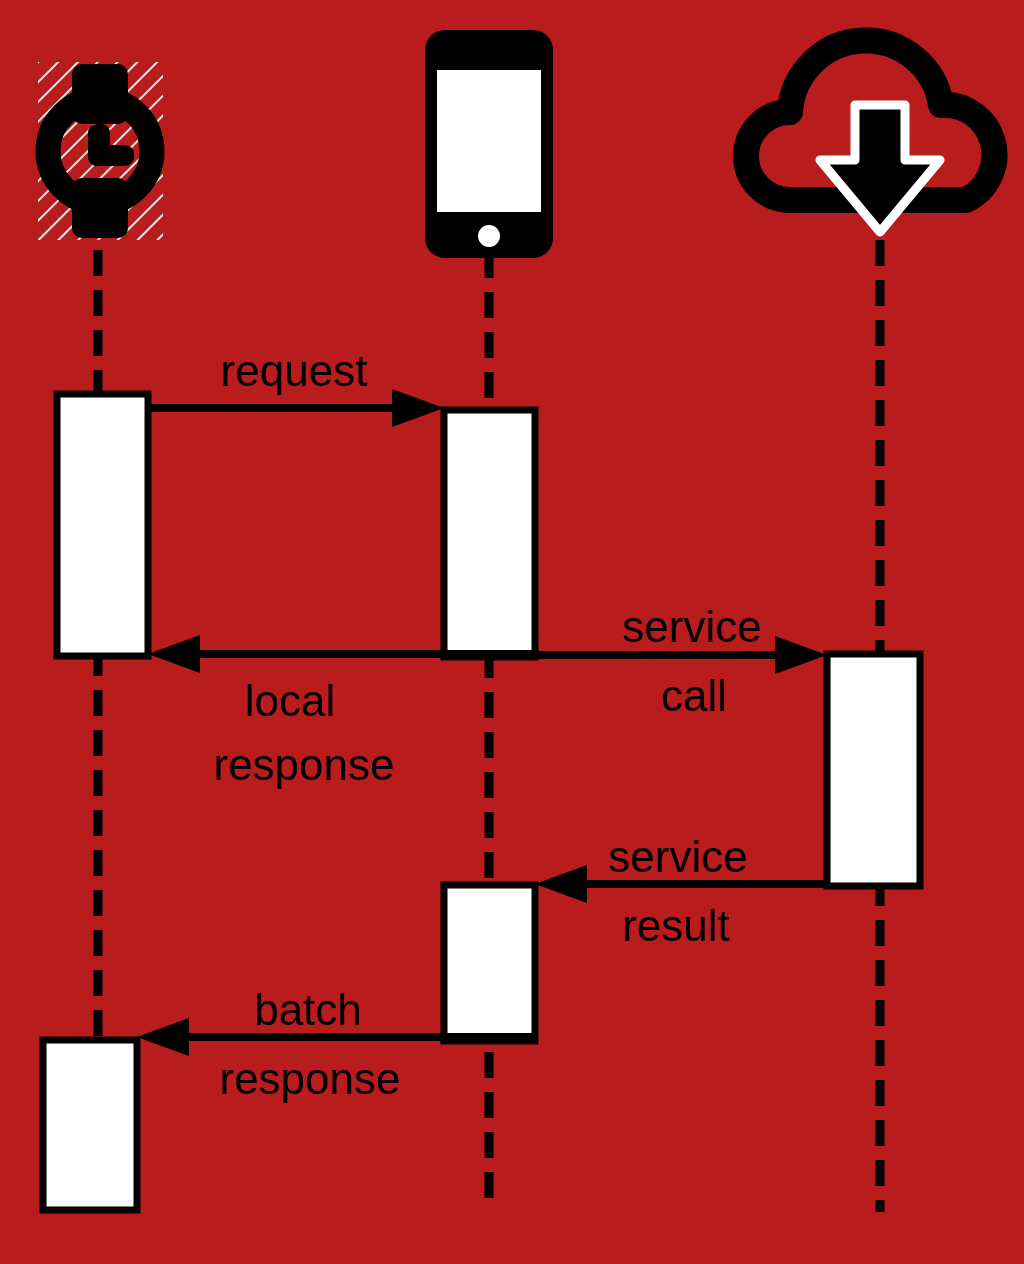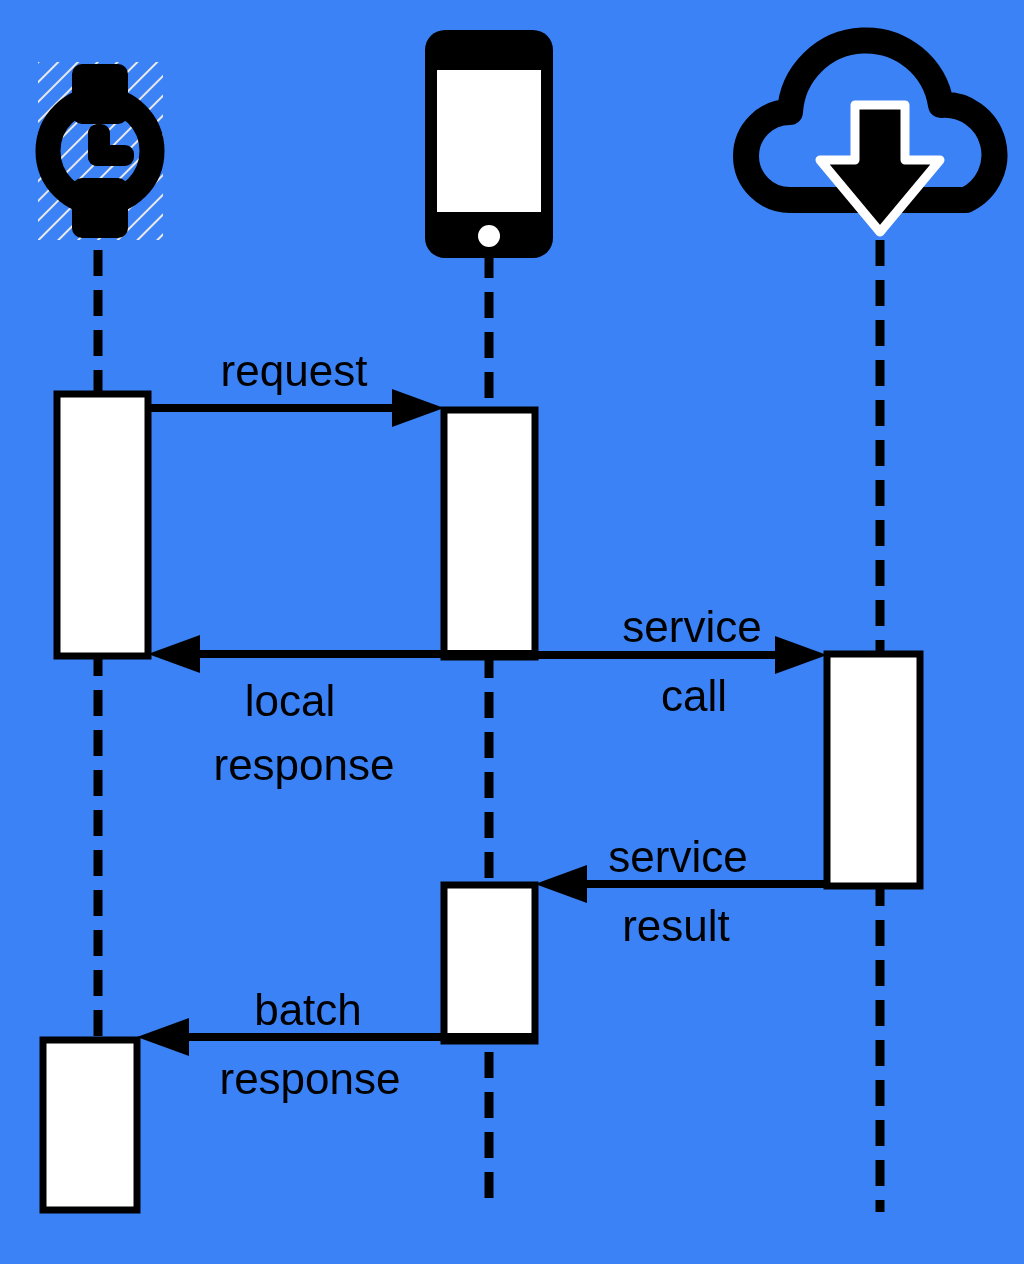--- a/index.html
+++ b/index.html
@@ -8,21 +8,21 @@
     padding: 0;
     background: #ffffff;
   }
   body {
     font-family: "Liberation Sans", sans-serif;
   }
   #stage {
     position: relative;
     width: 1024px;
     height: 1264px;
-    background: #3b82f6;
+    background: #b91c1c;
     overflow: hidden;
   }
   #diagram {
     position: absolute;
     left: 0;
     top: 0;
     width: 1024px;
     height: 1264px;
   }
   .msg-label {

